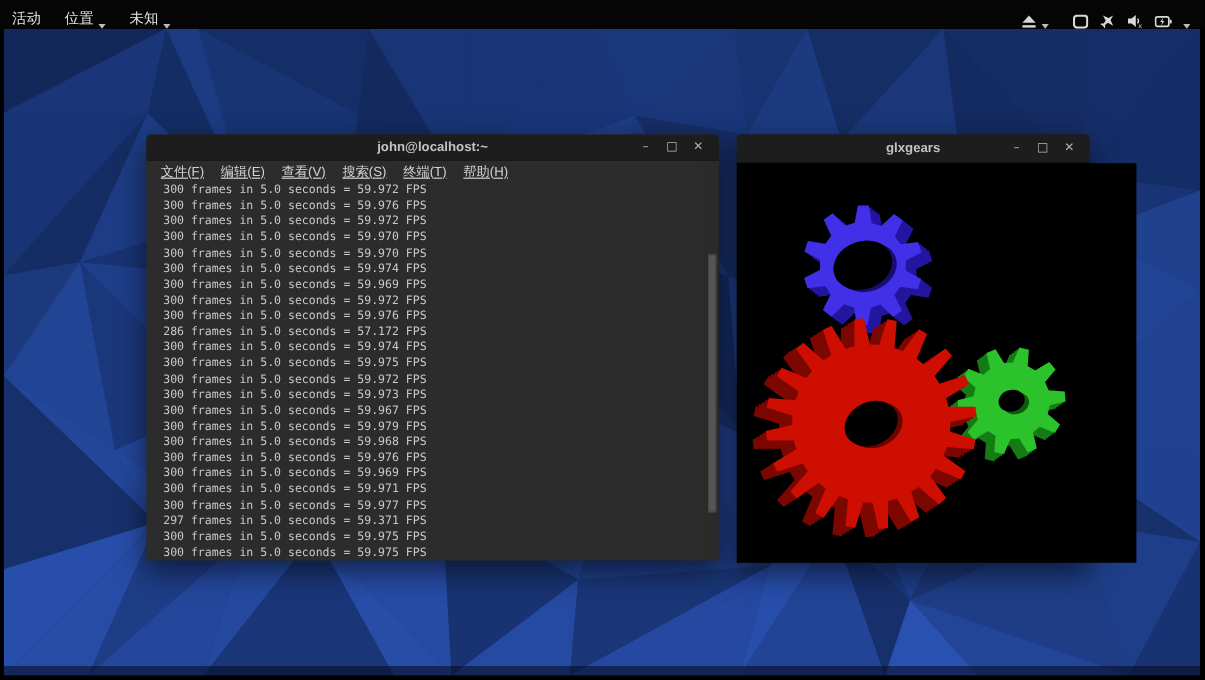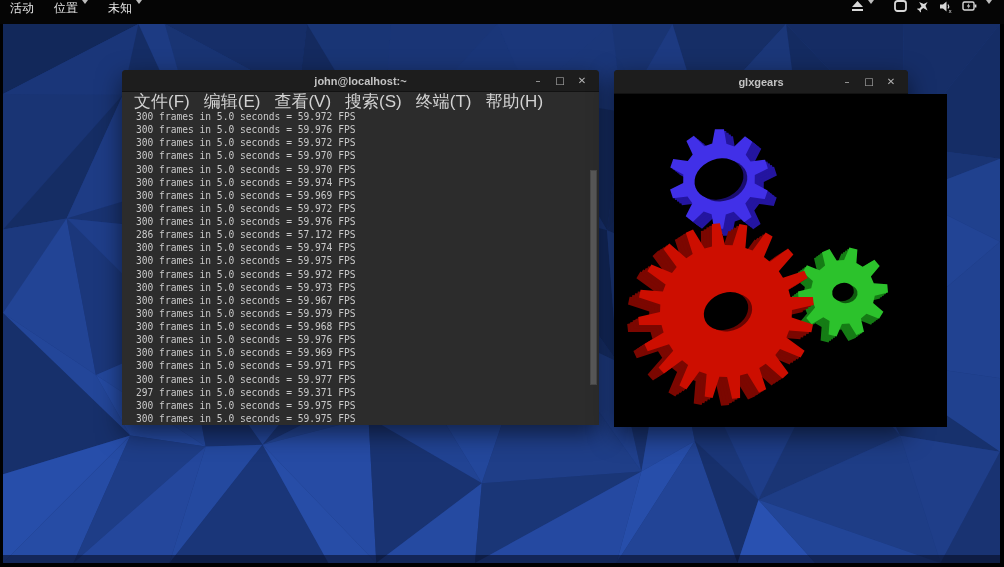--- a/index.html
+++ b/index.html
@@ -8,62 +8,62 @@
 
   
   .topbar {
     position:absolute; left:0; top:0; width:1004px; height:24px;
     background:#050505; color:#e6e6e6; font-size:12px;
     display:flex; align-items:center; justify-content:space-between;
     z-index:50;
   }
   .tb-group { display:flex; align-items:center; height:100%; }
   .tb-item {
-    display:flex; align-items:flex-start; gap:4px; height:100%;
+    display:flex; align-items:flex-end; gap:4px; height:100%;
     padding:0 10px; background:transparent; border:none; color:#e6e6e6;
     font-size:12px; font-family:inherit; cursor:default; white-space:nowrap;
   }
   .tb-item.bold { font-weight:bold; }
   .caret { width:0; height:0; border-left:3.5px solid transparent;
     border-right:3.5px solid transparent; border-top:4px solid #bdbdbd; display:inline-block; }
   .tb-icon { display:inline-block; }
   .tb-icon svg { display:block; }
 
   
   .wallpaper { position:absolute; left:3px; top:24px; width:997px; height:539px; z-index:1; }
   .wallpaper svg { display:block; width:100%; height:100%; }
   .edge { position:absolute; background:#000; z-index:40; }
   .edge-left  { left:0; top:24px; width:3px;  height:543px; }
   .edge-right { right:0; top:24px; width:4px; height:543px; }
   .edge-bottom{ left:0; bottom:0; width:1004px; height:4px; }
 
   
   .window { position:absolute; z-index:10; border-radius:4px 4px 0 0;
-    box-shadow:0 8px 24px rgba(0,0,0,.55); }
+    box-shadow:0 8px 24px rgba(0,0,0,.55);margin-top:42px; }
   .titlebar {
     height:22px; background:#1d1d1d; border-bottom:1px solid #121212;
     border-radius:4px 4px 0 0; position:relative;
     display:flex; align-items:center; justify-content:center;
   }
   .titlebar .title { color:#c3c3c3; font-size:11px; font-weight:bold; }
   .win-controls { position:absolute; right:6px; top:0; height:100%;
     display:flex; align-items:center; }
   .win-btn {
     width:22px; height:100%; background:transparent; border:none;
     color:#b5b5b5; font-size:10px; line-height:22px; cursor:default;
     font-family:"DejaVu Sans",sans-serif; padding:0;
   }
 
   
   .terminal { left:122px; top:70px; width:477px; height:355px; background:#2c2c2c; }
   .menubar {
     height:18px; background:#2c2c2c; display:flex; align-items:center;
     padding-left:6px; gap:2px;
   }
-  .menu-item { color:#d2d2d2; font-size:17px; padding:0 6px; white-space:nowrap; }
+  .menu-item { color:#d2d2d2; font-size:11px; padding:0 6px; white-space:nowrap;text-decoration:underline; }
   .term-body {
     height:315px; overflow:hidden; padding-left:14px;
     font-family:"DejaVu Sans Mono","Liberation Mono",monospace;
     font-size:9.6px; line-height:13.12px; color:#c9c9c9;
     white-space:pre;
   }
   .term-scrollbar {
     position:absolute; right:2px; top:100px; width:7px; height:215px;
     background:#585858; border:1px solid #484848;
   }

